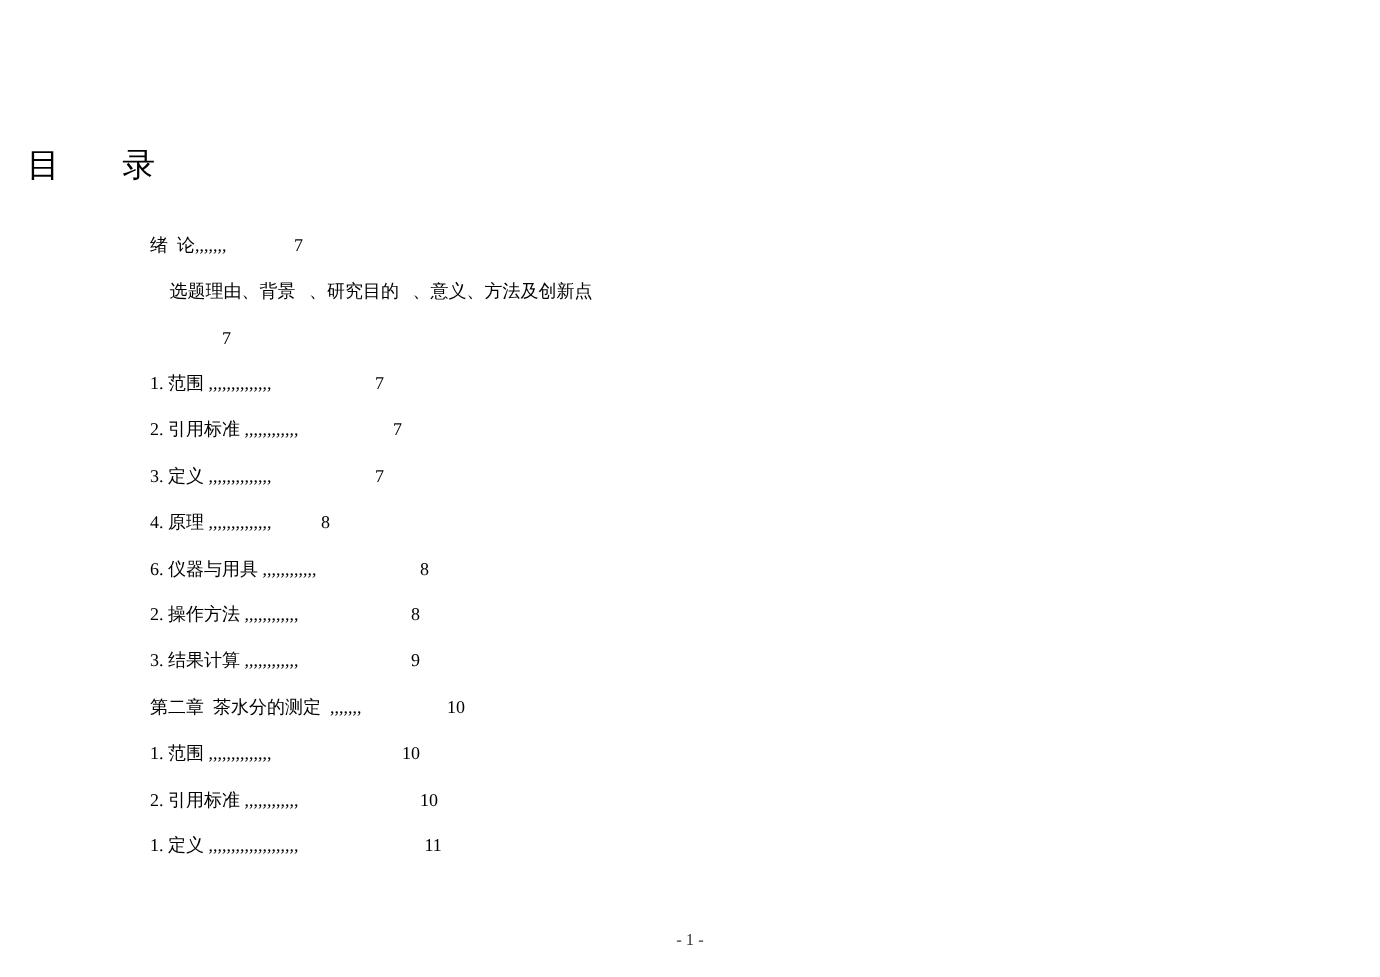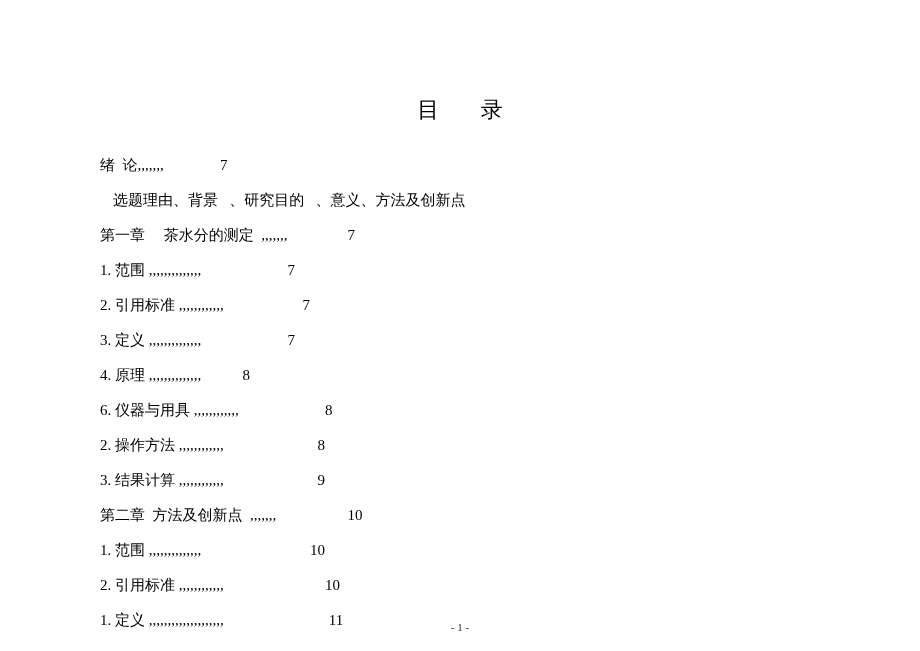--- a/index.html
+++ b/index.html
@@ -11,37 +11,36 @@
       width: 920px;
       height: 651px;
       background: #ffffff;
       font-family: "SimSun", "宋体", serif;
       font-size: 13px;
       color: #000000;
       position: relative;
       padding: 0;
     }
     .page-title {
-      text-align: center;
       font-size: 22px;
       font-weight: normal;
       letter-spacing: 18px;
       padding-top: 95px;
       padding-bottom: 30px;
       padding-left: 18px;
     }
     .content {
       padding-left: 100px;
       padding-right: 100px;
     }
     .toc-line {
       display: flex;
       line-height: 1.4;
       margin-bottom: 14px;
-      font-size: 15px;
+      font-size: 12px;
     }
     .toc-text {
       white-space: pre;
     }
     .toc-page {
       white-space: pre;
     }
     .sub-line {
       padding-left: 13px;
     }
@@ -65,21 +64,20 @@
   <div class="toc-line">
     <span class="toc-text">绪  论,,,,,,,</span>
     <span class="toc-page">               7</span>
   </div>
 
   <div class="toc-line sub-line">
     <span class="toc-text">选题理由、背景   、研究目的   、意义、方法及创新点</span>
   </div>
 
   <div class="toc-line">
-    <span class="toc-text">第一章     茶水分的测定  ,,,,,,,</span>
     <span class="toc-page">                7</span>
   </div>
 
 
   <div class="toc-line">
     <span class="toc-text">1. 范围 ,,,,,,,,,,,,,,</span>
     <span class="toc-page">                       7</span>
   </div>
 
   <div class="toc-line">
@@ -106,21 +104,21 @@
     <span class="toc-text">2. 操作方法 ,,,,,,,,,,,,</span>
     <span class="toc-page">                         8</span>
   </div>
 
   <div class="toc-line">
     <span class="toc-text">3. 结果计算 ,,,,,,,,,,,,</span>
     <span class="toc-page">                         9</span>
   </div>
 
   <div class="toc-line">
-    <span class="toc-text">第二章  方法及创新点  ,,,,,,,</span>
+    <span class="toc-text">第二章  茶水分的测定  ,,,,,,,</span>
     <span class="toc-page">                   10</span>
   </div>
 
   <div class="toc-line">
     <span class="toc-text">1. 范围 ,,,,,,,,,,,,,,</span>
     <span class="toc-page">                             10</span>
   </div>
 
   <div class="toc-line">
     <span class="toc-text">2. 引用标准 ,,,,,,,,,,,,</span>

